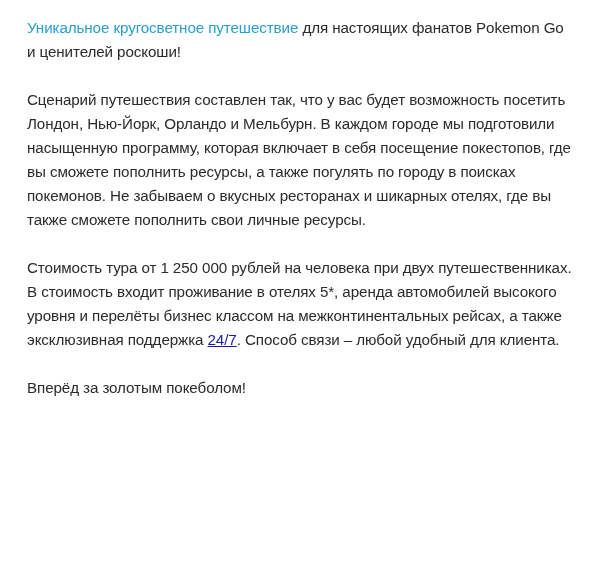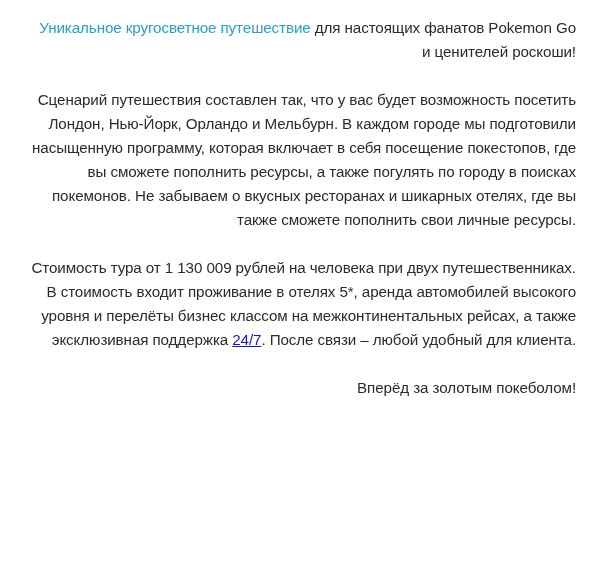--- a/index.html
+++ b/index.html
@@ -6,25 +6,25 @@
   body { width: 600px; height: 573px; overflow: hidden; }
   .doc {
     position: relative;
     padding: 16px 24px 0 27px;
     font-family: "Liberation Sans", sans-serif;
     font-size: 15.2px;
     line-height: 24px;
     color: #2b2b2b;
     letter-spacing: -0.1px;
   }
-  .doc p { margin: 0 0 24px 0; text-align: right; }
+  .doc p { margin: 0 0 24px 0; }
   .accent { color: #2a9fc9; }
   .link { color: #1a1aa6; text-decoration: underline; }
 </style>
 </head>
 <body>
 
 <div class="doc">
   <p><span class="accent">Уникальное кругосветное путешествие</span><span> для настоящих фанатов Pokemon Go и ценителей роскоши!</span></p>
   <p>Сценарий путешествия составлен так, что у вас будет возможность посетить Лондон, Нью-Йорк, Орландо и Мельбурн. В каждом городе мы подготовили насыщенную программу, которая включает в себя посещение покестопов, где вы сможете пополнить ресурсы, а также погулять по городу в поисках покемонов. Не забываем о вкусных ресторанах и шикарных отелях, где вы также сможете пополнить свои личные ресурсы.</p>
-  <p><span>Стоимость тура от 1 130 009 рублей на человека при двух путешественниках. В стоимость входит проживание в отелях 5*, аренда автомобилей высокого уровня и перелёты бизнес классом на межконтинентальных рейсах, а также эксклюзивная поддержка </span><a class="link">24/7</a><span>. После связи – любой удобный для клиента.</span></p>
+  <p><span>Стоимость тура от 1 250 000 рублей на человека при двух путешественниках. В стоимость входит проживание в отелях 5*, аренда автомобилей высокого уровня и перелёты бизнес классом на межконтинентальных рейсах, а также эксклюзивная поддержка </span><a class="link">24/7</a><span>. Способ связи – любой удобный для клиента.</span></p>
   <p>Вперёд за золотым покеболом!</p>
 </div>
 
 </body></html>

